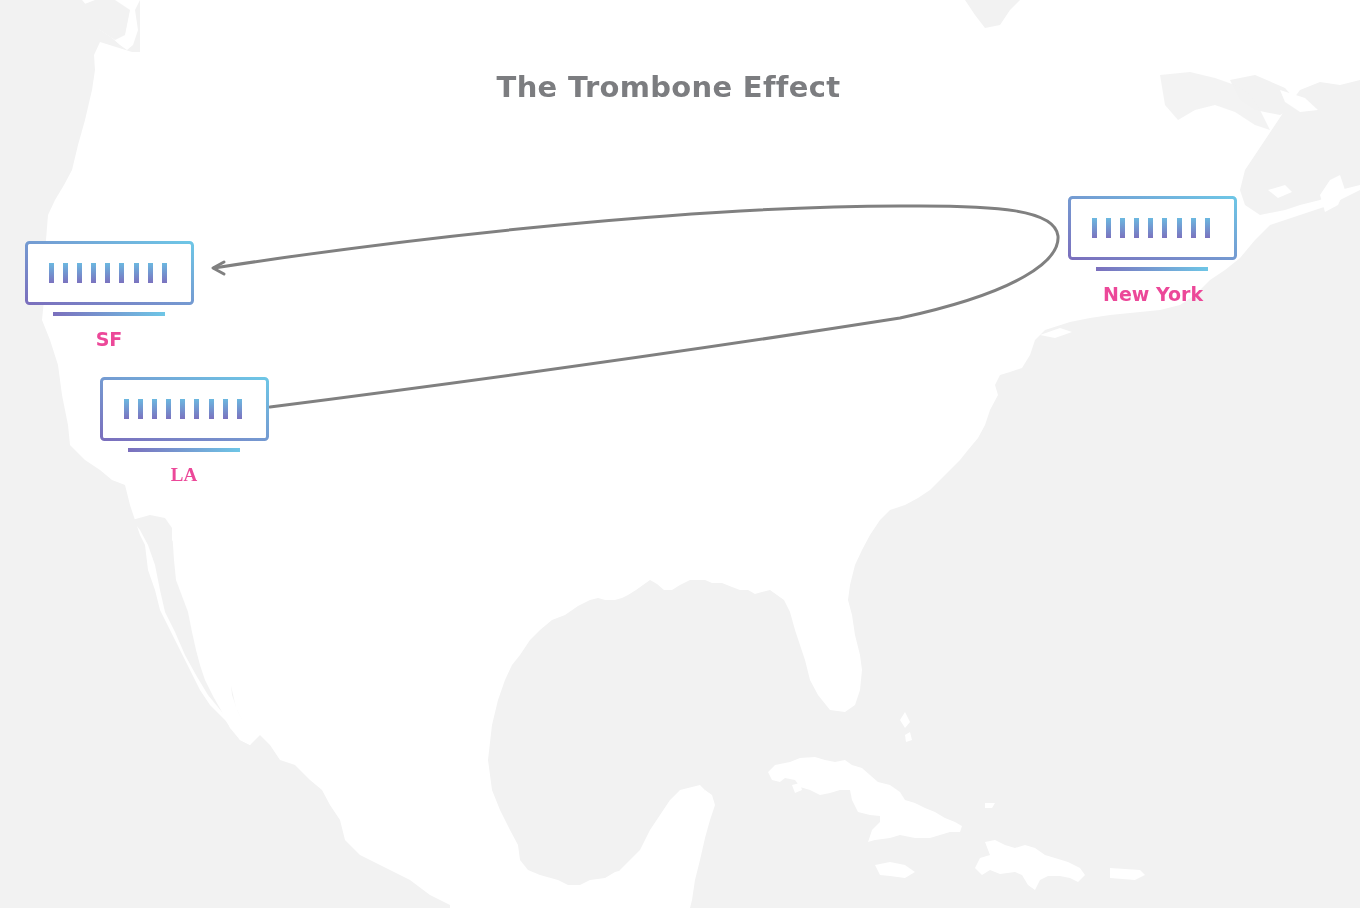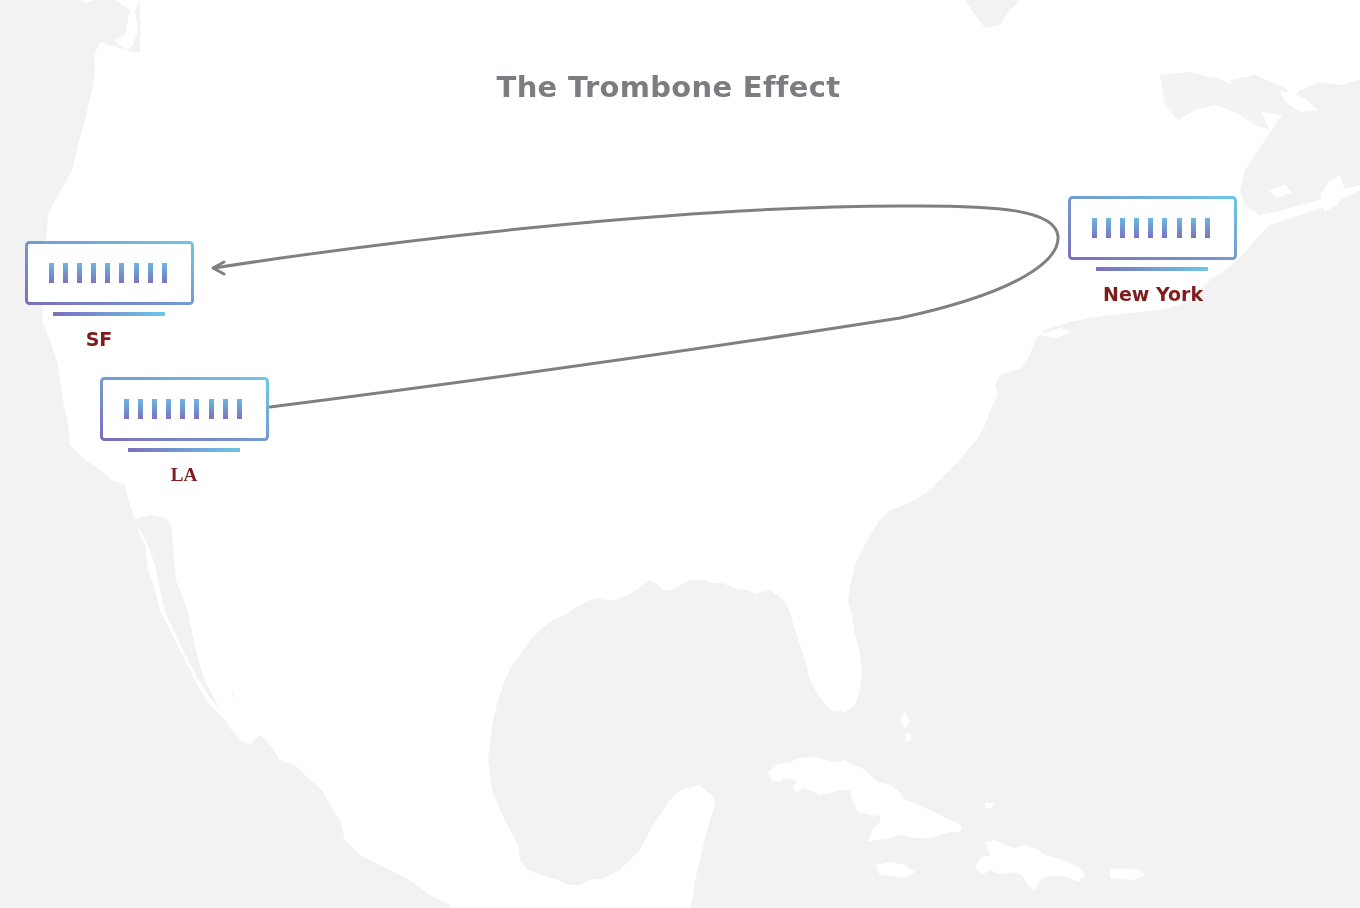--- a/index.html
+++ b/index.html
@@ -11,21 +11,21 @@
     }
     #map-canvas { position: absolute; left: 0; top: 0; width: 1360px; height: 908px; }
     .title {
       position: absolute; left: 0; width: 1337px; top: 70px;
       text-align: center; font-size: 29px; font-weight: bold;
       color: #7c7d80; letter-spacing: 0.3px;
       font-family: "DejaVu Sans", sans-serif;
     }
     .city-label {
       position: absolute; font-size: 19px; font-weight: bold;
-      color: #7f1d1d; text-align: center; width: 180px;
+      color: #ec4899; text-align: center; width: 180px;
       font-family: "DejaVu Sans", sans-serif;
     }
     .server {
       position: absolute;
     }
   </style>
 </head>
 <body>
 
 <svg id="map-canvas" width="1360" height="908" viewBox="0 0 1360 908" xmlns="http://www.w3.org/2000/svg">
@@ -133,15 +133,15 @@
     <rect x="28" y="71" width="112" height="4" fill="url(#baseGrad)"></rect>
   </g>
 </svg>
 
 <div class="title">The Trombone Effect</div>
 
 <span class="server" style="left:25px;top:241px;width:170px;height:76px;"></span>
 <span class="server" style="left:100px;top:377px;width:170px;height:76px;"></span>
 <span class="server" style="left:1068px;top:196px;width:170px;height:76px;"></span>
 
-<div class="city-label" style="left:9px;top:328px;">SF</div>
+<div class="city-label" style="left:19px;top:328px;">SF</div>
 <div class="city-label" style="left:94px;top:464px;font-family:Liberation Serif, serif;">LA</div>
 <div class="city-label" style="left:1063px;top:283px;">New York</div>
 
 </body></html>

